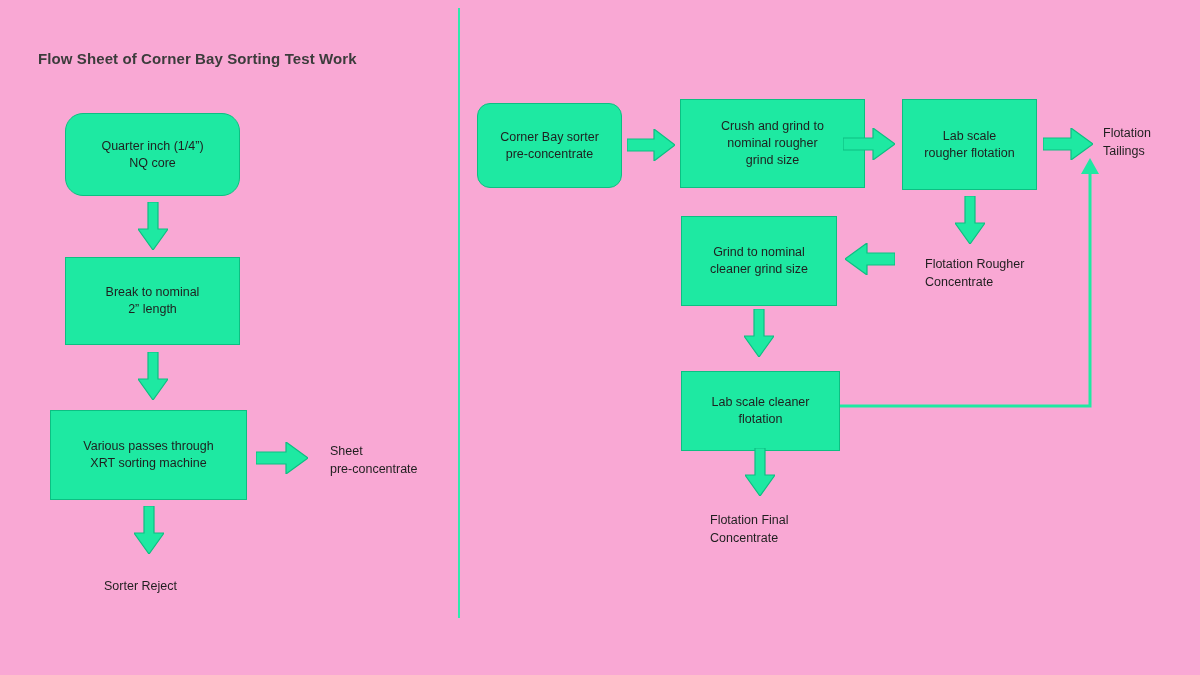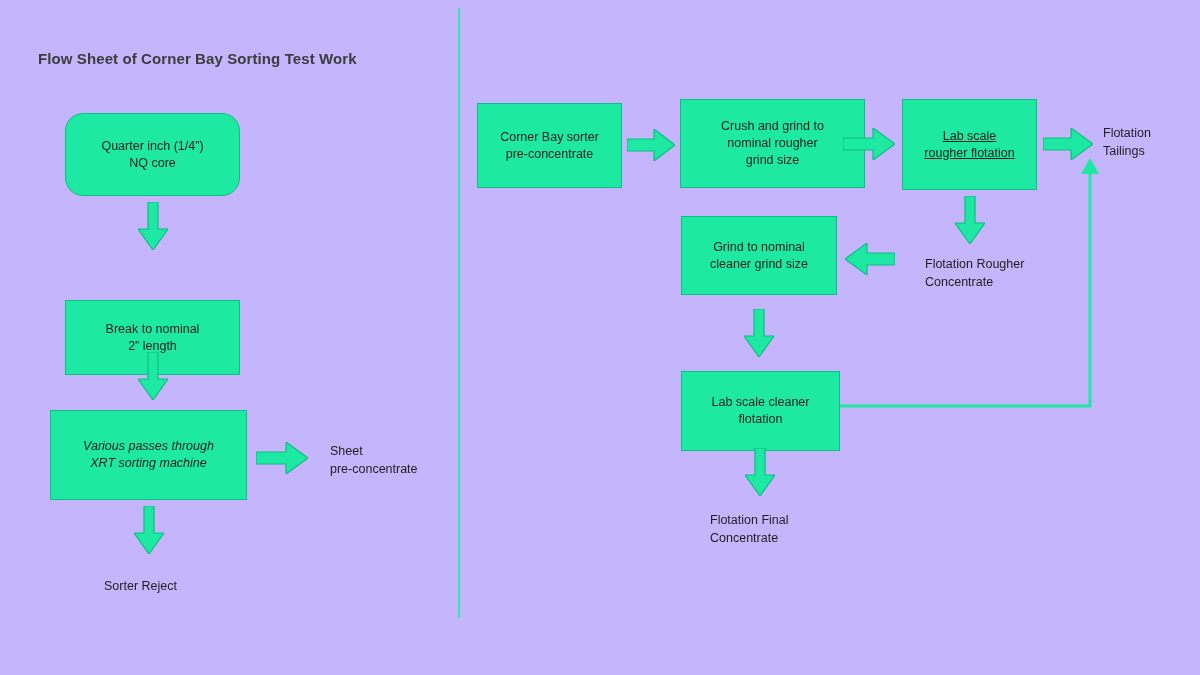--- a/index.html
+++ b/index.html
@@ -1,18 +1,18 @@
 <!DOCTYPE html>
 <html style="--fill: #1ee9a2; --border: #0cbf82; --divider: #2fe9ad; --title-color: #3c3c3c; --text-color: #1f1f1f;"><head>
 <meta charset="utf-8">
 <style>
   * { margin:0; padding:0; box-sizing:border-box; }
   html,body { background:#fff; }
   body { font-family:"Liberation Sans", sans-serif; }
-  .canvas{ position:relative; width:1200px; height:675px; background:#c4b5fd; overflow:hidden; }
+  .canvas{ position:relative; width:1200px; height:675px; background:#f9a8d4; overflow:hidden; }
 
   .title{
     position:absolute; font-weight:bold; font-size:15px;
     color:var(--title-color,#3c3c3c); letter-spacing:.1px; white-space:nowrap;
   }
   .box{
     position:absolute;
     background:var(--fill,#1ee9a2);
     border:1.5px solid var(--border,#0cbf82);
     display:flex; align-items:center; justify-content:center;
@@ -40,30 +40,30 @@
 
   <div class="box" style="left:65px; top:113px; width:175px; height:83px;border-radius:18px;">Quarter inch (1/4”)
 NQ core</div>
 
   <div class="arrow" style="left:138px; top:202px;">
     <svg width="30" height="48" viewBox="0 0 30 48">
         <polygon points="10,0 20,0 20,27 30,27 15,48 0,27 10,27"></polygon>
       </svg>
   </div>
 
-  <div class="box" style="left:65px; top:257px; width:175px; height:75px;margin-top:43px;">Break to nominal
+  <div class="box" style="left:65px; top:257px; width:175px; height:88px;">Break to nominal
 2” length</div>
 
   <div class="arrow" style="left:138px; top:352px;">
     <svg width="30" height="48" viewBox="0 0 30 48">
         <polygon points="10,0 20,0 20,27 30,27 15,48 0,27 10,27"></polygon>
       </svg>
   </div>
 
-  <div class="box" style="left:50px; top:410px; width:197px; height:90px;font-style:italic;">Various passes through
+  <div class="box" style="left:50px; top:410px; width:197px; height:90px;">Various passes through
 XRT sorting machine</div>
 
   <div class="arrow" style="left:256px; top:442px;">
     <svg width="52" height="32" viewBox="0 0 52 32">
         <polygon points="0,10 30,10 30,0 52,16 30,32 30,22 0,22"></polygon>
       </svg>
   </div>
 
   <div class="label" style="left:330px; top:442px;">Sheet
 pre-concentrate</div>
@@ -72,40 +72,40 @@
     <svg width="30" height="48" viewBox="0 0 30 48">
         <polygon points="10,0 20,0 20,27 30,27 15,48 0,27 10,27"></polygon>
       </svg>
   </div>
 
   <div class="label" style="left:104px; top:577px;text-align:right;">Sorter Reject</div>
 
   <div class="divider" style="left:458px; top:8px; height:610px;"></div>
 
 
-  <div class="box" style="left:477px; top:103px; width:145px; height:85px;">Corner Bay sorter
+  <div class="box" style="left:477px; top:103px; width:145px; height:85px;border-radius:13px;">Corner Bay sorter
 pre-concentrate</div>
 
   <div class="arrow" style="left:627px; top:129px;">
     <svg width="48" height="32" viewBox="0 0 48 32">
         <polygon points="0,10 27,10 27,0 48,16 27,32 27,22 0,22"></polygon>
       </svg>
   </div>
 
   <div class="box" style="left:680px; top:99px; width:185px; height:89px;">Crush and grind to
 nominal rougher
 grind size</div>
 
   <div class="arrow" style="left:843px; top:128px;">
     <svg width="52" height="32" viewBox="0 0 52 32">
         <polygon points="0,10 30,10 30,0 52,16 30,32 30,22 0,22"></polygon>
       </svg>
   </div>
 
-  <div class="box" style="left:902px; top:99px; width:135px; height:91px;text-decoration:underline;">Lab scale
+  <div class="box" style="left:902px; top:99px; width:135px; height:91px;">Lab scale
 rougher flotation</div>
 
   <div class="arrow" style="left:1043px; top:128px;">
     <svg width="50" height="32" viewBox="0 0 50 32">
         <polygon points="0,10 28,10 28,0 50,16 28,32 28,22 0,22"></polygon>
       </svg>
   </div>
 
   <div class="label" style="left:1103px; top:124px;">Flotation
 Tailings</div>
@@ -118,21 +118,21 @@
 
   <div class="label center" style="left:925px; top:255px; width:135px;">Flotation Rougher
 Concentrate</div>
 
   <div class="arrow" style="left:845px; top:243px;">
     <svg width="50" height="32" viewBox="0 0 50 32">
         <polygon points="50,10 22,10 22,0 0,16 22,32 22,22 50,22"></polygon>
       </svg>
   </div>
 
-  <div class="box" style="left:681px; top:216px; width:156px; height:79px;">Grind to nominal
+  <div class="box" style="left:681px; top:216px; width:156px; height:90px;">Grind to nominal
 cleaner grind size</div>
 
   <div class="arrow" style="left:744px; top:309px;">
     <svg width="30" height="48" viewBox="0 0 30 48">
         <polygon points="10,0 20,0 20,27 30,27 15,48 0,27 10,27"></polygon>
       </svg>
   </div>
 
   <div class="box" style="left:681px; top:371px; width:159px; height:80px;">Lab scale cleaner
 flotation</div>

